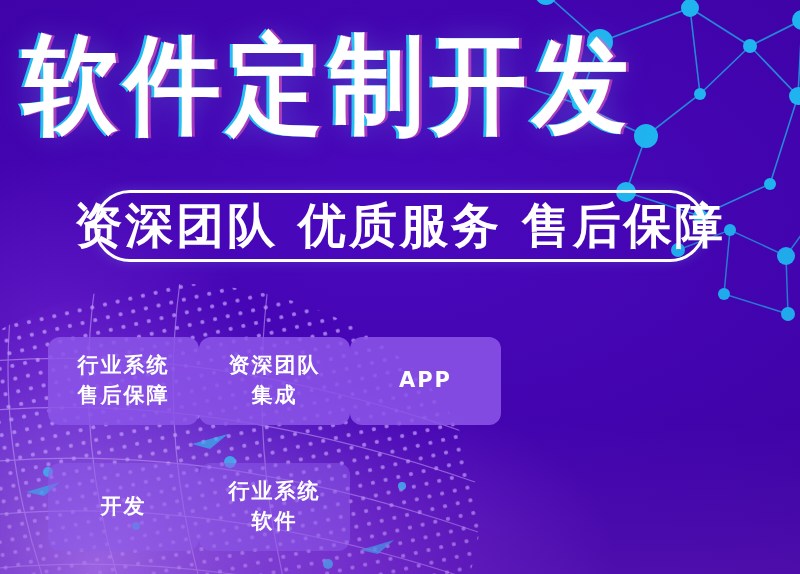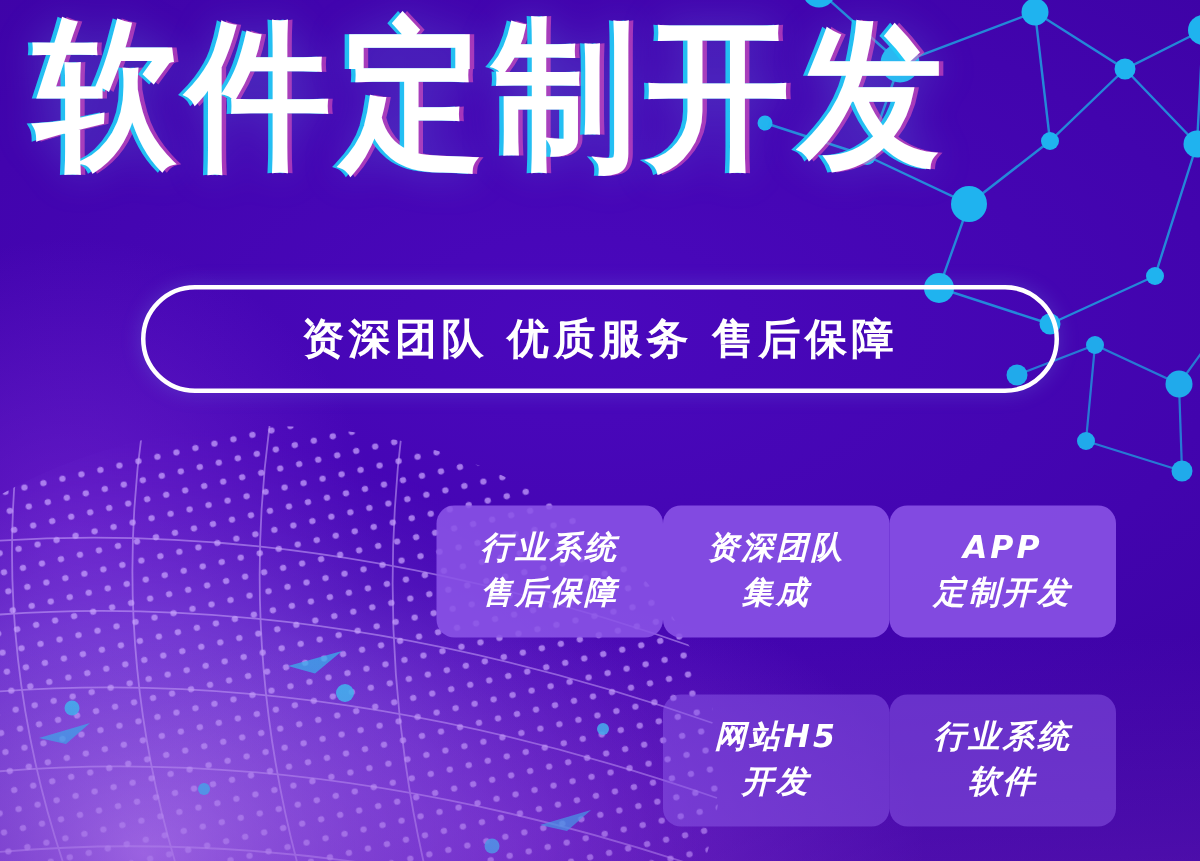--- a/index.html
+++ b/index.html
@@ -65,21 +65,21 @@
     bottom: 0;
     width: 800px;
     height: 150px;
     background: linear-gradient(to top, rgba(120,40,200,.30), rgba(120,40,200,0));
   }
 
   
   #title-wrap {
     position: absolute;
     left: 0;
-    top: 8px;
+    top: 29px;
     width: 657px;
     text-align: center;
   }
   #main-title {
     display: inline-block;
     font-size: 96px;
     line-height: 1.05;
     font-weight: 900;
     color: #ffffff;
     letter-spacing: 6px;
@@ -102,36 +102,35 @@
     height: 72px;
     box-sizing: border-box;
     border: 3px solid #ffffff;
     border-radius: 40px;
     display: flex;
     align-items: center;
     justify-content: center;
     box-shadow: 0 0 14px rgba(140, 220, 255, .18);
   }
   #subtitle-text {
-    font-size: 28px;
+    font-size: 48px;
     font-weight: 700;
     color: #ffffff;
     letter-spacing: 3px;
     font-family: "DejaVu Sans", "Liberation Sans", sans-serif;
     white-space: nowrap;
   }
 
   
   .card-row {
     position: absolute;
-    left: 62px;
+    left: 48px;
     width: 682px;
     display: flex;
-    justify-content: flex-end;
-    font-style: italic;
+    justify-content: flex-start;
   }
   #card-row-1 { top: 337px; }
   #card-row-2 { top: 463px; }
 
   .service-card {
     width: 151px;
     height: 88px;
     border-radius: 12px;
     display: flex;
     flex-direction: column;
@@ -266,27 +265,25 @@
     <div class="service-card">
       <span class="line">行业系统</span>
       <span class="line">售后保障</span>
     </div>
     <div class="service-card">
       <span class="line">资深团队</span>
       <span class="line">集成</span>
     </div>
     <div class="service-card">
       <span class="line">APP</span>
-      <span class="line">定制开发</span>
     </div>
   </div>
 
   <div class="card-row card-row-2" id="card-row-2">
     <div class="service-card">
-      <span class="line">网站H5</span>
       <span class="line">开发</span>
     </div>
     <div class="service-card">
       <span class="line">行业系统</span>
       <span class="line">软件</span>
     </div>
   </div>
 
 </div>
 

